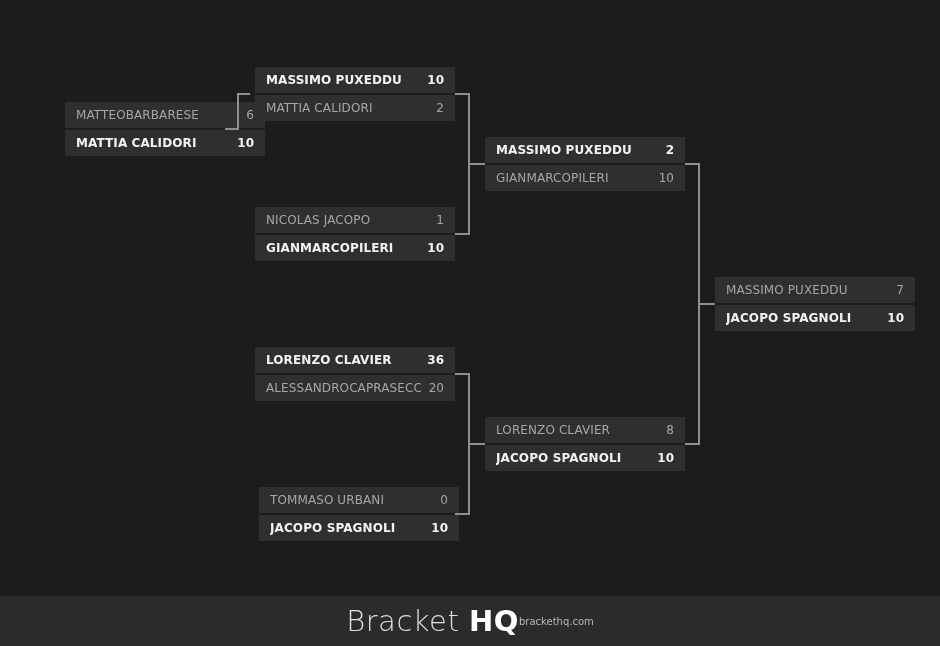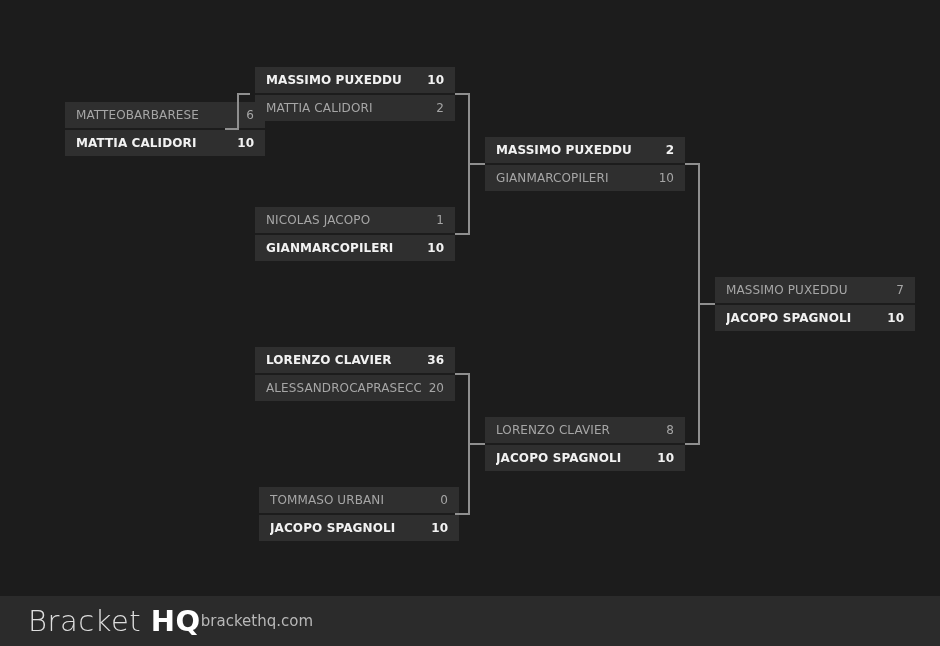--- a/index.html
+++ b/index.html
@@ -41,33 +41,33 @@
     background: #8f8f8f;
   }
   .footer {
     position: absolute;
     left: 0; bottom: 0;
     width: 940px;
     height: 50px;
     background: #2b2b2b;
     display: flex;
     align-items: center;
-    justify-content: flex-start;
+    justify-content: center;
     padding: 0 28px;
   }
   .brand {
     font-size: 29px;
     color: #dedede;
     font-weight: 300;
     cursor: pointer;
     letter-spacing: 0.5px;
   }
   .brand b { color: #ffffff; font-weight: bold; }
   .site-link {
-    font-size: 15px;
+    font-size: 10px;
     color: #b8b8b8;
     cursor: pointer;
   }
 </style>
 </head>
 <body>
 
 <div class="stage">
 
   <div class="match" style="left:25px; top:102px;margin-left:40px;">

